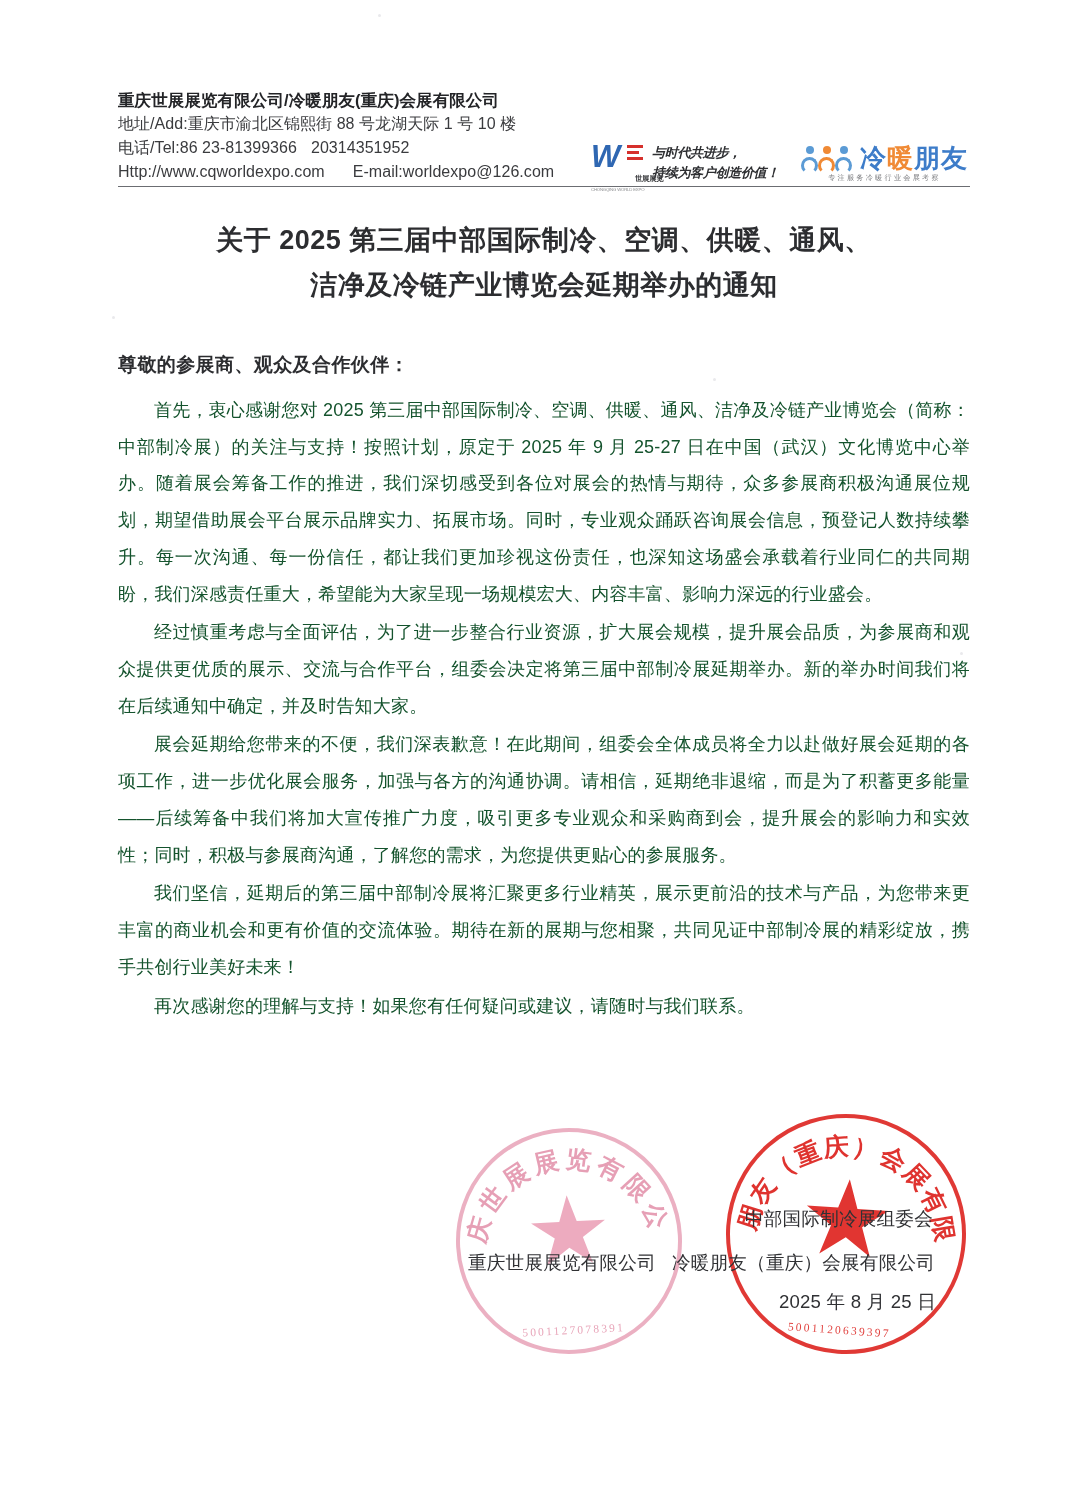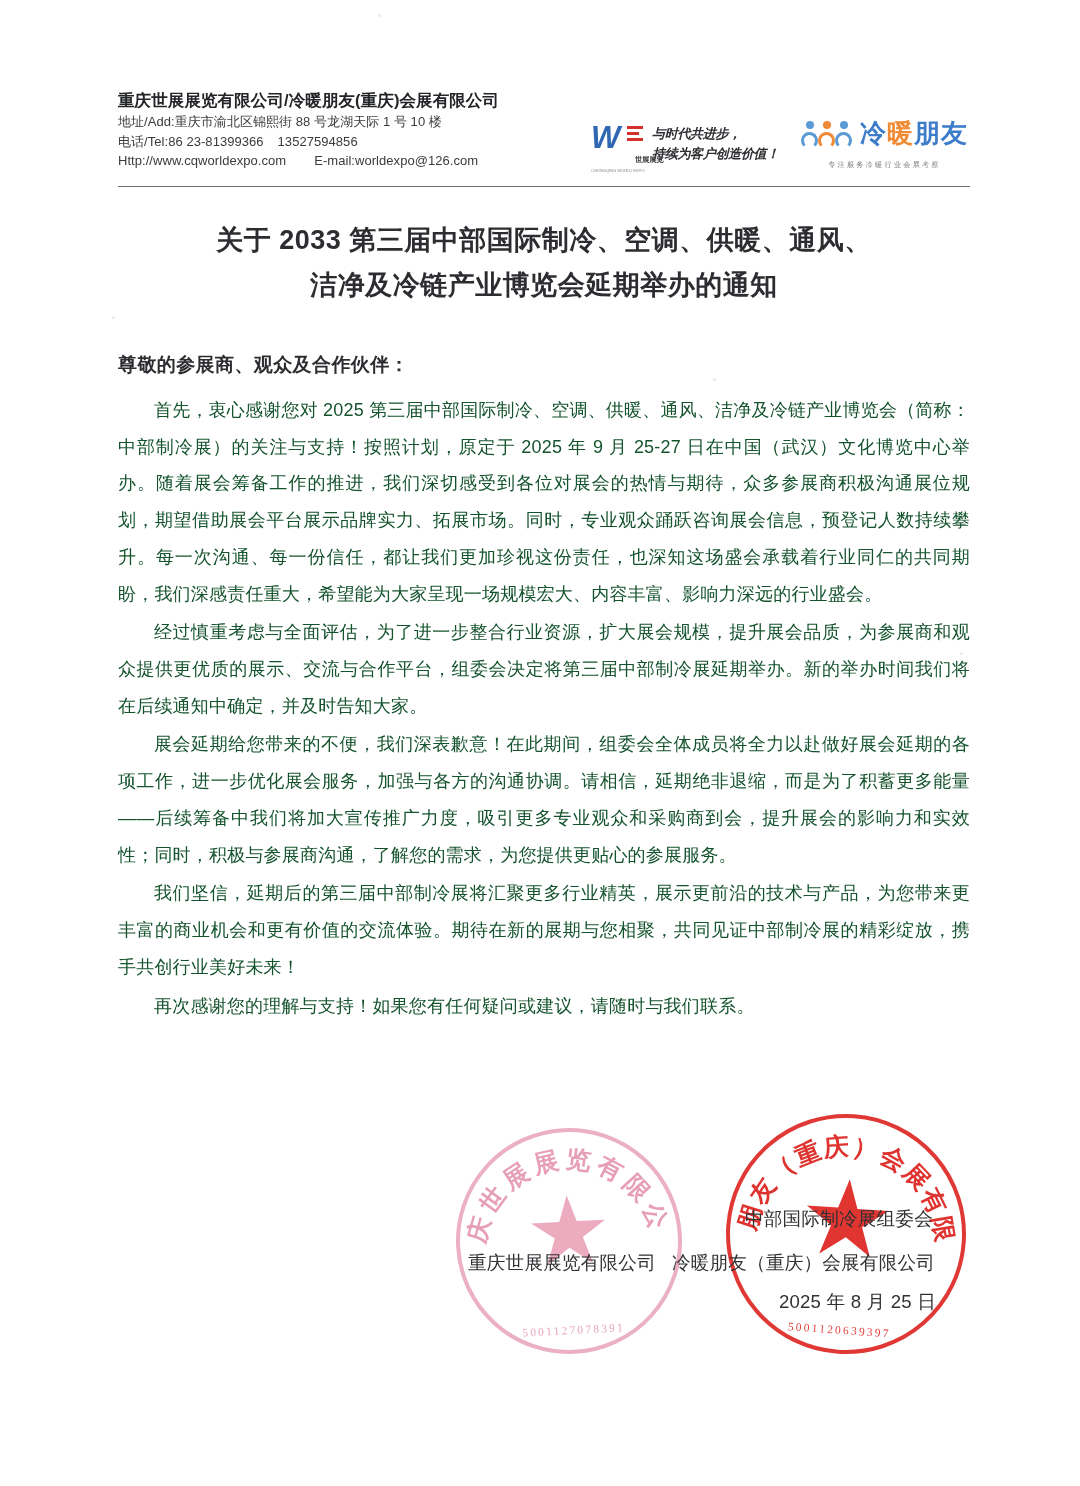--- a/index.html
+++ b/index.html
@@ -33,21 +33,21 @@
     line-height: 1.48;
     white-space: nowrap;
   }
   .lh-company {
     font-size: 16.5px;
     font-weight: bold;
     letter-spacing: .1px;
     color: #232427;
   }
   .lh-line {
-    font-size: 13px;
+    font-size: 16px;
     color: #3a3b3e;
     letter-spacing: .05px;
   }
   .lh-gap { display:inline-block; width: 14px; }
 
   .lh-logos {
     display: flex;
     align-items: center;
     gap: 22px;
     margin-top: 26px;
@@ -95,21 +95,21 @@
   .arcwrap { position:absolute; bottom:0; left:0; width:17px; height:16px; overflow:hidden; }
   .arcwrap b {
     display:block; width:17px; height:17px; border-radius:50%;
     border:3.2px solid currentColor; border-bottom-color:transparent; box-sizing:border-box;
   }
   .lnpy-chars { font-size: 26px; font-weight: bold; line-height:1; letter-spacing:1px; white-space:nowrap;}
   .c-blue { color:#3d7cc9; }
   .c-orange { color:#f08a35; }
   .lnpy-tag {
     font-size: 7.2px; color:#7d7e81; letter-spacing:2.2px;
-    margin-top: 12px; white-space:nowrap;
+    margin-top: 0; white-space:nowrap;
   }
 
   .hr {
     position:absolute; left:118px; top:186px; width:852px; height:0;
     border-top: 1.6px solid #6b6d72;
   }
 
   
   .title {
     position:absolute; left:118px; top:218px; width:852px;
@@ -205,21 +205,21 @@
     <div class="speck" style="left:960px; top:652px; width:3px; height:3px;"></div>
     <div class="speck" style="left:120px; top:960px; width:2px; height:2px;"></div>
   </div>
 
   <div class="letterhead">
 
     <div class="lh-text">
       <div class="lh-company">重庆世展展览有限公司/冷暖朋友(重庆)会展有限公司</div>
       <div class="lh-line">地址/Add:重庆市渝北区锦熙街 88 号龙湖天际 1 号 10 楼</div>
       <div class="lh-line">
-        <span>电话/Tel:86 23-81399366</span><span class="lh-gap"></span><span>13527594856</span>
+        <span>电话/Tel:86 23-81399366</span><span class="lh-gap"></span><span>20314351952</span>
       </div>
       <div class="lh-line">
         <span>Http://www.cqworldexpo.com</span><span class="lh-gap"></span><span class="lh-gap"></span><span>E-mail:worldexpo@126.com</span>
       </div>
     </div>
 
     <div class="lh-logos">
 
       <div class="we-logo">
         <div class="we-mark">
@@ -264,21 +264,21 @@
         </div>
         <div class="lnpy-tag">专注服务冷暖行业会展考察</div>
       </div>
 
     </div>
   </div>
 
   <div class="hr"></div>
 
   <div class="title">
-    <div>关于 2033 第三届中部国际制冷、空调、供暖、通风、</div>
+    <div>关于 2025 第三届中部国际制冷、空调、供暖、通风、</div>
     <div>洁净及冷链产业博览会延期举办的通知</div>
   </div>
 
   <div class="salutation">尊敬的参展商、观众及合作伙伴：</div>
 
   <div class="body-copy">
     <p>首先，衷心感谢您对 2025 第三届中部国际制冷、空调、供暖、通风、洁净及冷链产业博览会（简称：中部制冷展）的关注与支持！按照计划，原定于 2025 年 9 月 25-27 日在中国（武汉）文化博览中心举办。随着展会筹备工作的推进，我们深切感受到各位对展会的热情与期待，众多参展商积极沟通展位规划，期望借助展会平台展示品牌实力、拓展市场。同时，专业观众踊跃咨询展会信息，预登记人数持续攀升。每一次沟通、每一份信任，都让我们更加珍视这份责任，也深知这场盛会承载着行业同仁的共同期盼，我们深感责任重大，希望能为大家呈现一场规模宏大、内容丰富、影响力深远的行业盛会。</p>
     <p>经过慎重考虑与全面评估，为了进一步整合行业资源，扩大展会规模，提升展会品质，为参展商和观众提供更优质的展示、交流与合作平台，组委会决定将第三届中部制冷展延期举办。新的举办时间我们将在后续通知中确定，并及时告知大家。</p>
     <p>展会延期给您带来的不便，我们深表歉意！在此期间，组委会全体成员将全力以赴做好展会延期的各项工作，进一步优化展会服务，加强与各方的沟通协调。请相信，延期绝非退缩，而是为了积蓄更多能量——后续筹备中我们将加大宣传推广力度，吸引更多专业观众和采购商到会，提升展会的影响力和实效性；同时，积极与参展商沟通，了解您的需求，为您提供更贴心的参展服务。</p>
     <p>我们坚信，延期后的第三届中部制冷展将汇聚更多行业精英，展示更前沿的技术与产品，为您带来更丰富的商业机会和更有价值的交流体验。期待在新的展期与您相聚，共同见证中部制冷展的精彩绽放，携手共创行业美好未来！</p>

